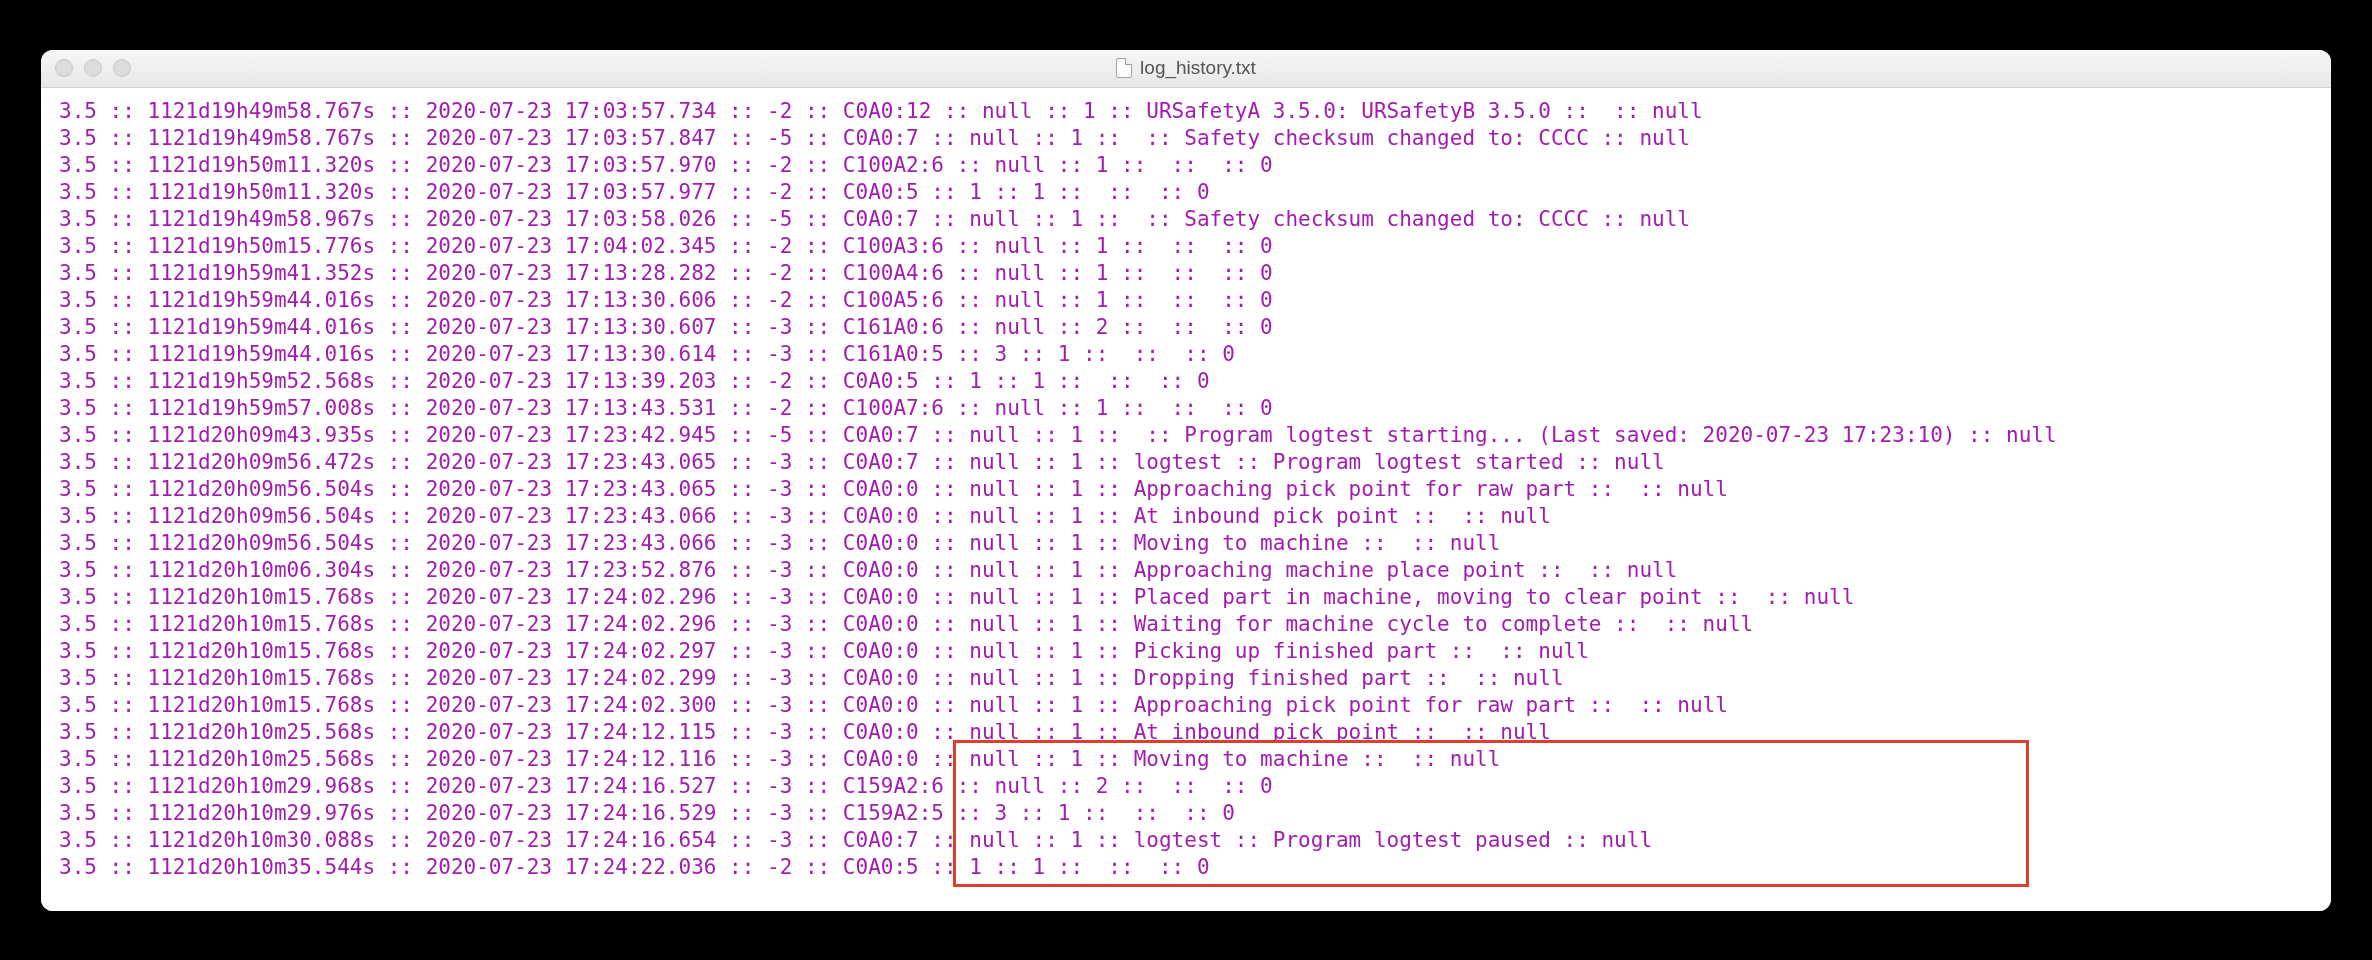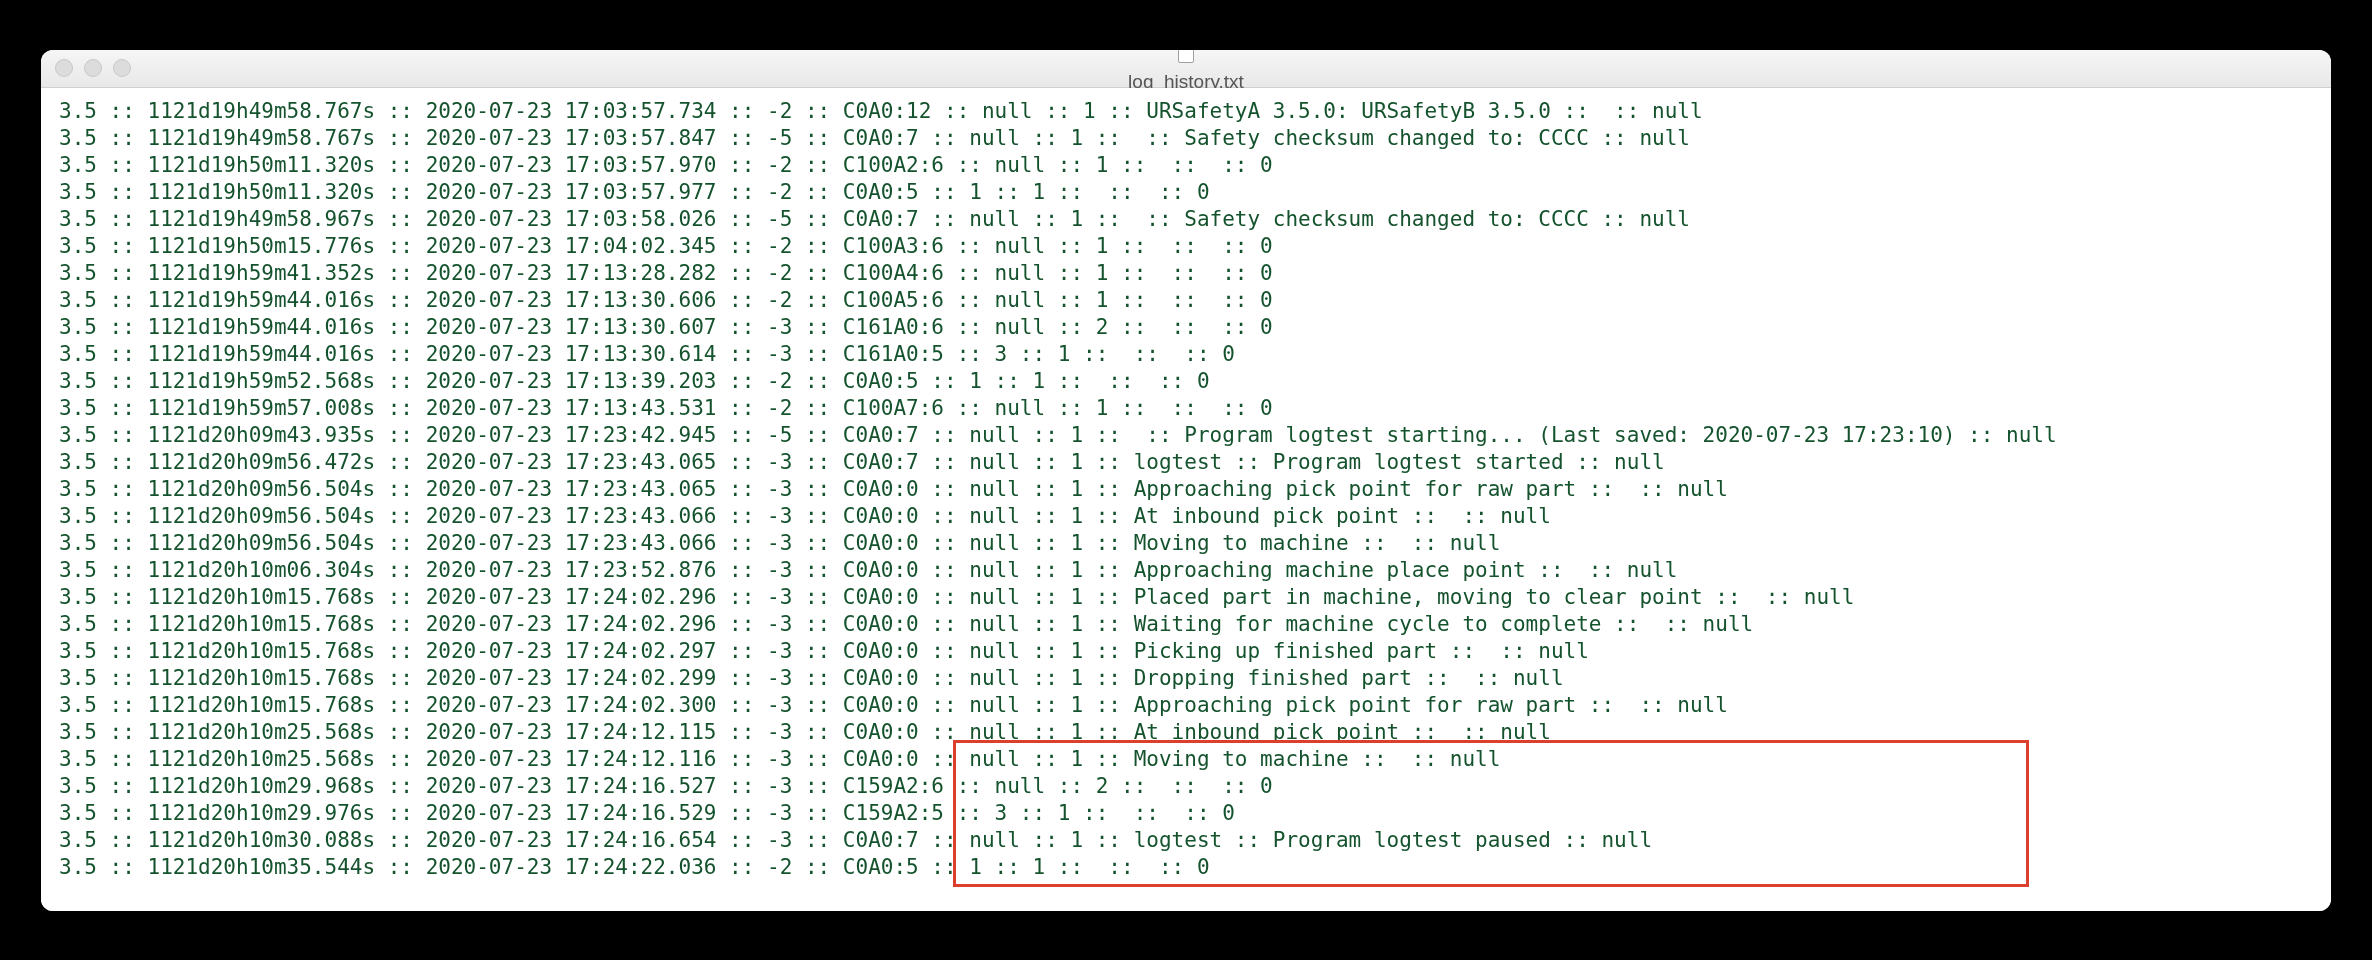--- a/index.html
+++ b/index.html
@@ -40,21 +40,20 @@
       border: 1px solid #c8c8c8;
     }
     .title {
       position: absolute;
       left: 0; right: 0;
       display: flex;
       align-items: center;
       justify-content: center;
       gap: 8px;
       pointer-events: none;
-      flex-direction: column;
     }
     .doc-icon {
       width: 16px;
       height: 20px;
       border: 1px solid #a0a0a0;
       border-radius: 2px;
       position: relative;
       background: #fff;
     }
     .doc-icon::after {
@@ -70,21 +69,21 @@
       font-family: -apple-system, "Helvetica Neue", sans-serif;
       font-size: 19px;
       color: #555;
     }
     .content {
       background: #fff;
       padding: 10px 18px 30px 18px;
       font-size: 21px;
       line-height: 27px;
       white-space: pre;
-      color: #14532d;
+      color: #a21caf;
       position: relative;
       letter-spacing: 0;
     }
     .line { display: block; }
     .highlight-box {
       position: absolute;
       border: 3px solid #db3f2e;
       pointer-events: none;
     }
   </style>

